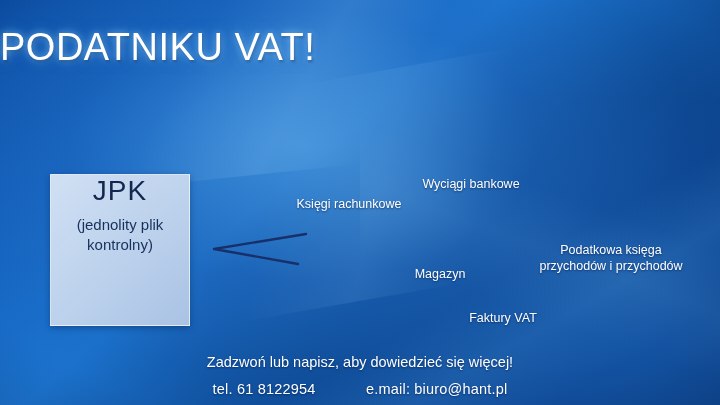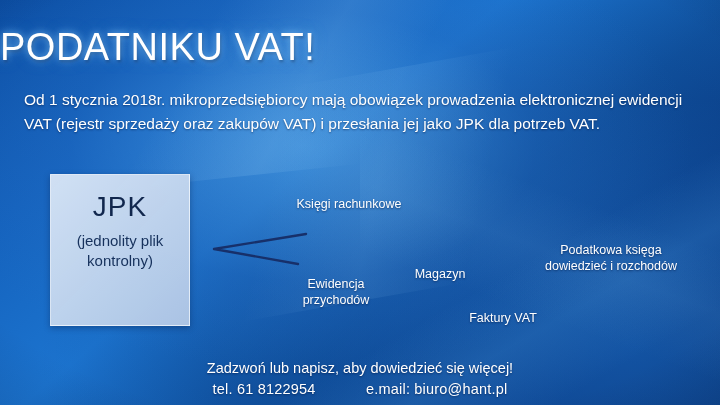--- a/index.html
+++ b/index.html
@@ -78,21 +78,20 @@
     position: absolute;
     left: 50px; top: 174px;
     width: 140px; height: 152px;
     background: linear-gradient(135deg, rgba(214,228,245,0.97) 0%, rgba(196,214,238,0.95) 55%, rgba(178,200,230,0.95) 100%);
     border: 1px solid rgba(255,255,255,0.55);
     box-shadow: 0 2px 6px rgba(0,20,60,0.35);
     display: flex;
     flex-direction: column;
     align-items: center;
     justify-content: flex-start;
-    padding-top: 16px;
     color: #0d2a55;
     text-align: center;
   }
   #jpk-box .big {
     font-size: 28px;
     letter-spacing: 1px;
     margin-bottom: 8px;
     color: #11274d;
   }
   #jpk-box .sub {
@@ -138,62 +137,64 @@
 
   #footer {
     position: absolute;
     left: 0; right: 0; bottom: 4px;
     text-align: center;
     color: #ffffff;
     font-size: 14.5px;
     line-height: 1.5;
     text-shadow: 0 1px 2px rgba(0,25,70,0.6);
   }
-  #footer .line2 { letter-spacing: 0.2px; }
+  #footer .line2 { letter-spacing: 0.2px; margin-top: 6px; }
   #footer .gap { display: inline-block; width: 42px; }
 </style>
 </head>
 <body>
 
 <div id="slide">
   <div class="streak s1"></div>
   <div class="streak s2"></div>
   <div class="streak s3"></div>
   <div class="streak s4"></div>
   <div class="vign"></div>
 
   <div id="title">PODATNIKU VAT!</div>
 
-  <div id="intro">Od 1 stycznia 2018r. mikroprzedsiębiorcy mają obowiązek prowadzenia elektronicznej ewidencji VAT (rejestr sprzedaży oraz zakupów VAT) i przesłania jej jako JPK dla potrzeb VAT.</div>
 
   <div id="jpk-box">
     <div class="big">JPK</div>
     <div class="sub">(jednolity plik kontrolny)</div>
   </div>
 
   <svg id="arrow" viewBox="0 0 110 44">
     <path d="M108 6 L16 21 L100 36" fill="none" stroke="#17306a" stroke-width="2.4" stroke-linecap="round" stroke-linejoin="round"></path>
     <path d="M16 21 L104 21" fill="none" stroke="#17306a" stroke-width="0"></path>
   </svg>
 
   <div class="bubble" id="b-ksiegi">
     <span class="glow"></span>
     <span>Księgi rachunkowe</span>
   </div>
+  <div class="bubble" id="b-wyciagi">
+    <span class="glow"></span>
+    <span>Wyciągi bankowe</span>
+  </div>
   <div class="bubble" id="b-magazyn">
     <span class="glow"></span>
     <span>Magazyn</span>
   </div>
   <div class="bubble" id="b-podatkowa">
     <span class="glow"></span>
-    <span>Podatkowa księga dowiedzieć i rozchodów</span>
+    <span>Podatkowa księga przychodów i przychodów</span>
   </div>
   <div class="bubble" id="b-ewid-przych">
     <span class="glow"></span>
-    <span>Ewidencja przychodów</span>
   </div>
   <div class="bubble" id="b-faktury">
     <span class="glow"></span>
     <span>Faktury VAT</span>
   </div>
 
   <div id="footer">
     <div>Zadzwoń lub napisz, aby dowiedzieć się więcej!</div>
     <div class="line2">
       <span>tel. 61 8122954</span>

